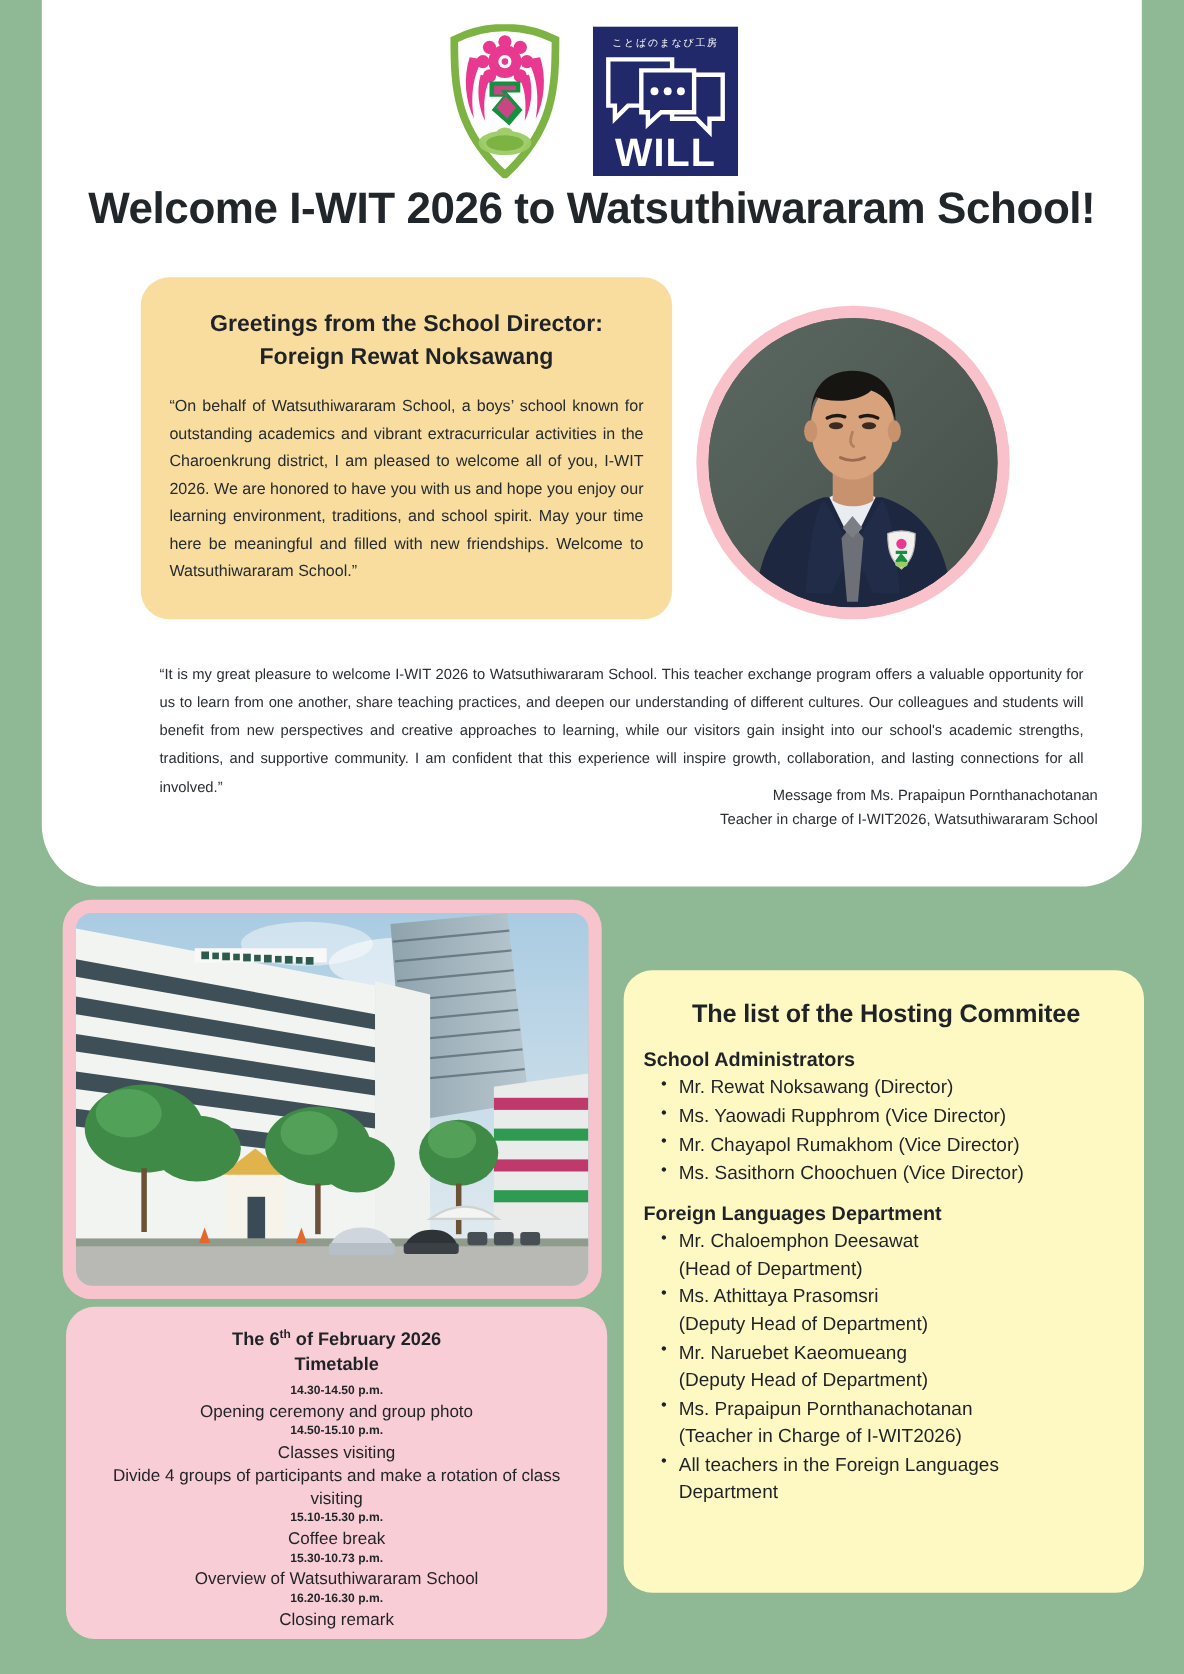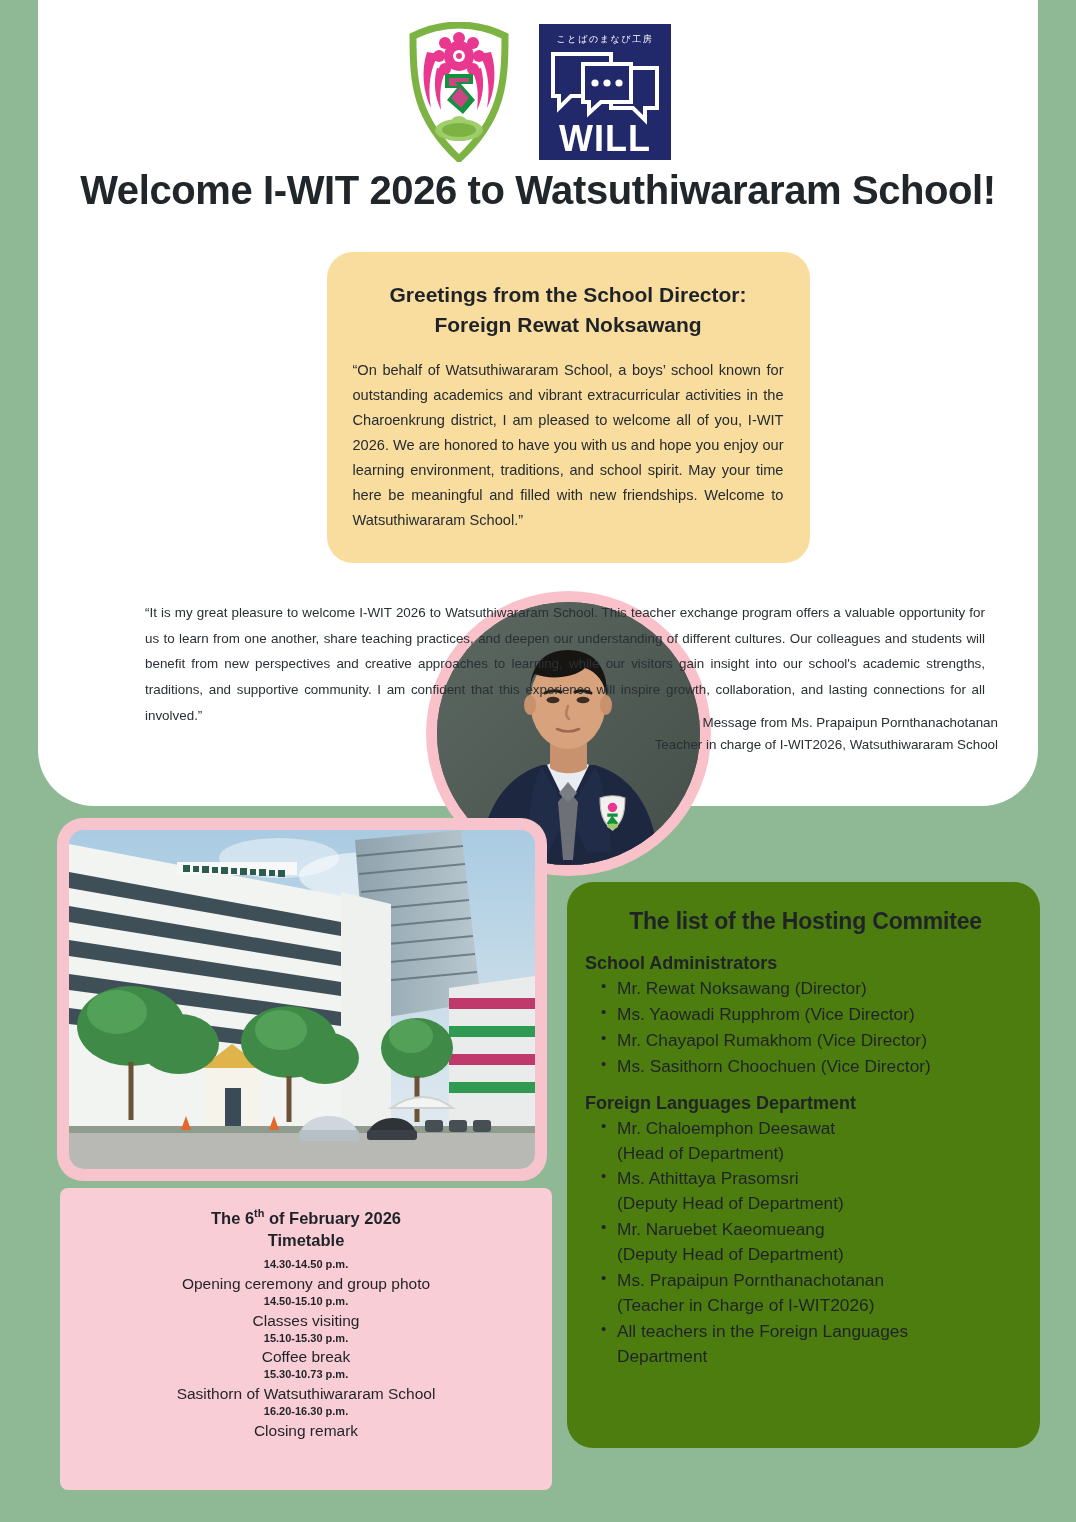--- a/index.html
+++ b/index.html
@@ -51,23 +51,22 @@
     white-space: nowrap;
   }
 
   
   .greet-wrap {
     position: absolute;
     left: 90px;
     top: 252px;
     width: 880px;
     display: flex;
-    align-items: center;
+    align-items: flex-end;
     gap: 22px;
-    flex-direction: column;
   }
 
   .greet-card {
     width: 483px;
     background: #f8dd9e;
     border-radius: 26px;
     padding: 28px 26px 30px 26px;
   }
 
   .greet-title {
@@ -147,21 +146,21 @@
   }
 
   
   .timetable {
     position: absolute;
     left: 60px;
     top: 1188px;
     width: 492px;
     height: 302px;
     background: #f9cdd5;
-    border-radius: 8px;
+    border-radius: 26px;
     padding: 18px 26px 10px 26px;
     text-align: center;
     color: #1f2328;
   }
   .tt-head {
     font-size: 16.5px;
     font-weight: bold;
     line-height: 1.36;
     margin-bottom: 6px;
   }
@@ -176,21 +175,21 @@
   }
   .tt-sup { font-size: 0.66em; vertical-align: super; }
 
   
   .committee {
     position: absolute;
     left: 567px;
     top: 882px;
     width: 473px;
     height: 566px;
-    background: #4d7c0f;
+    background: #fef9c3;
     border-radius: 26px;
     padding: 26px 14px 8px 18px;
     color: #1f2328;
   }
   .cm-title {
     text-align: center;
     font-size: 23px;
     font-weight: bold;
     margin-bottom: 18px;
     letter-spacing: -0.2px;
@@ -466,24 +465,25 @@
       <span>The 6</span><span class="tt-sup">th</span>
       <span>of February 2026</span>
     </div>
     <div>Timetable</div>
   </div>
   <div id="tt-entries">
       <div class="tt-time">14.30-14.50 p.m.</div>
       <div class="tt-desc">Opening ceremony and group photo</div>
       <div class="tt-time">14.50-15.10 p.m.</div>
       <div class="tt-desc">Classes visiting</div>
+      <div class="tt-desc">Divide 4 groups of participants and make a rotation of class visiting</div>
       <div class="tt-time">15.10-15.30 p.m.</div>
       <div class="tt-desc">Coffee break</div>
       <div class="tt-time">15.30-10.73 p.m.</div>
-      <div class="tt-desc">Sasithorn of Watsuthiwararam School</div>
+      <div class="tt-desc">Overview of Watsuthiwararam School</div>
       <div class="tt-time">16.20-16.30 p.m.</div>
       <div class="tt-desc">Closing remark</div>
     </div>
 </div>
 
 <div class="committee">
   <div class="cm-title">The list of the Hosting Commitee</div>
   <div id="cm-sections">
       <div class="cm-section-title">School Administrators</div>
       <ul class="cm-list">

